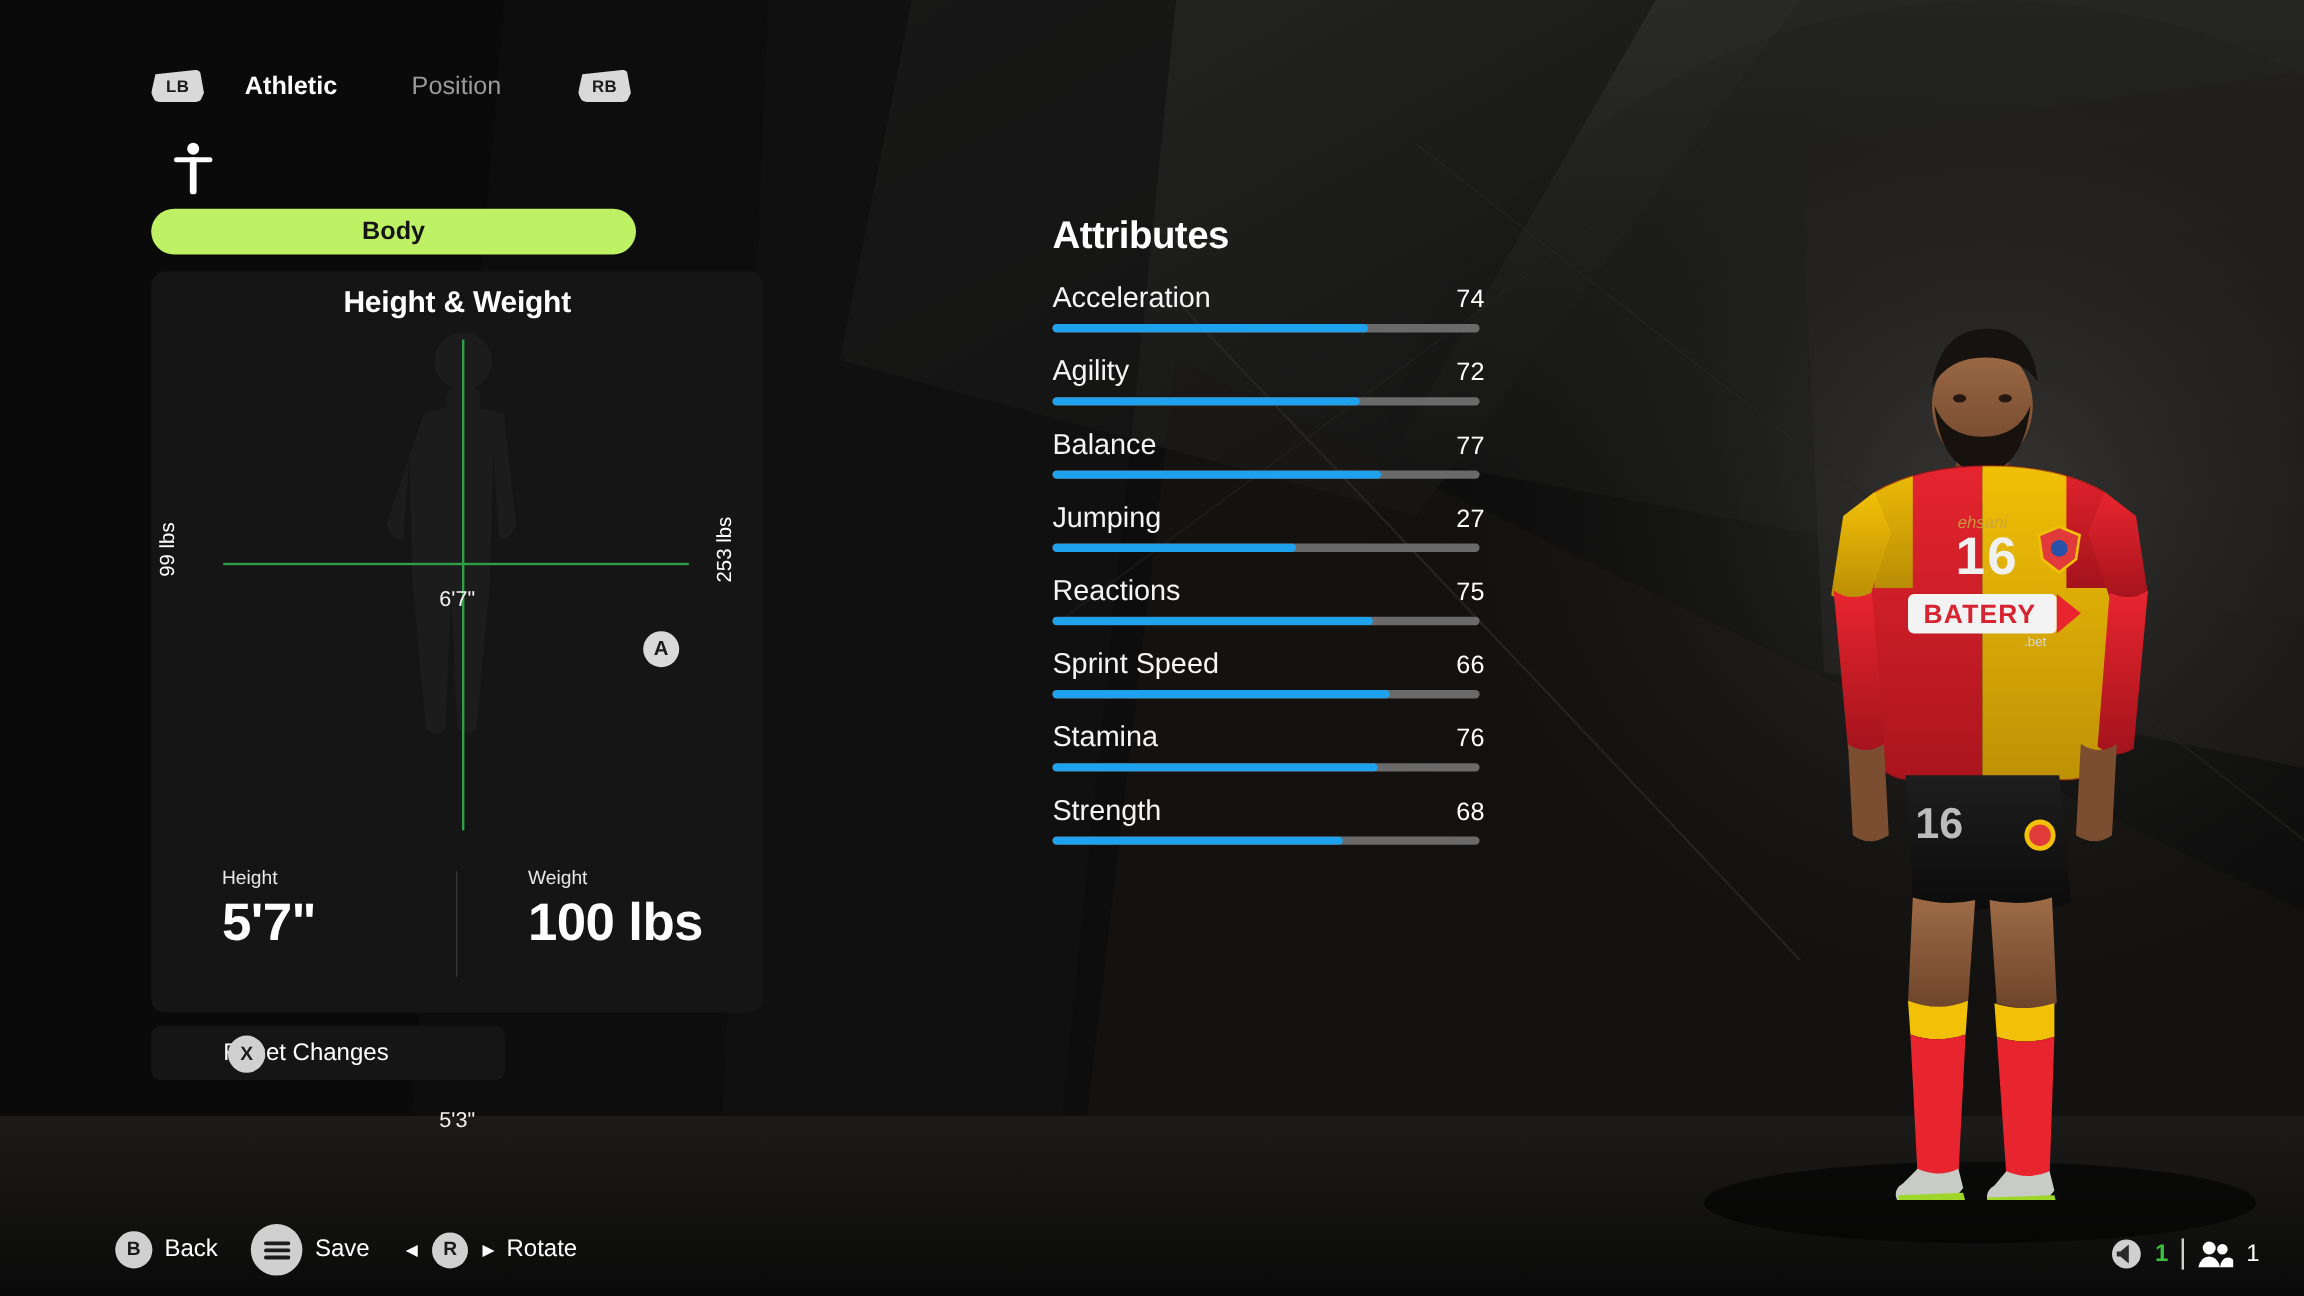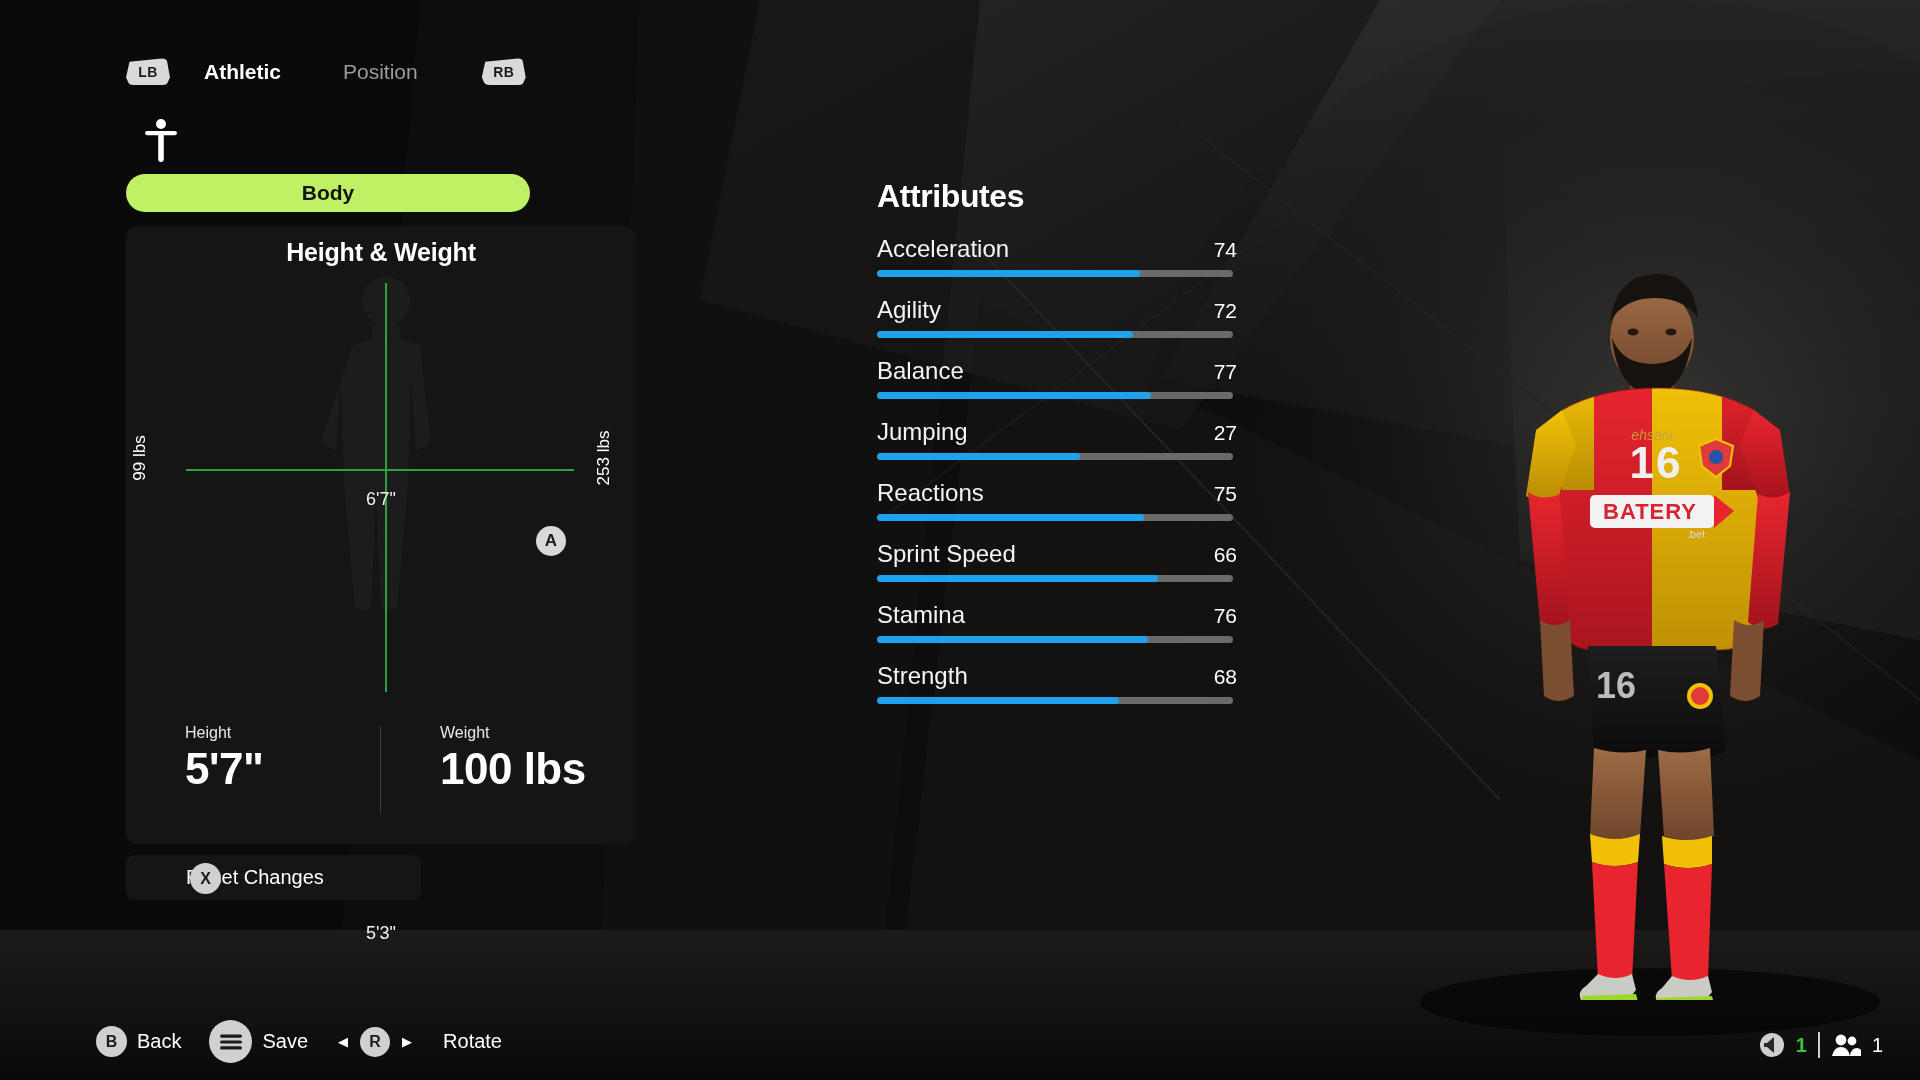--- a/index.html
+++ b/index.html
@@ -448,21 +448,21 @@
         <rect x="0" y="12.3" width="22" height="3.2" rx="1.6" fill="#1c1c1c"></rect>
       </svg>
     </div>
     <span class="bb-label">Save</span>
   </div>
 
   <div class="bb-item" id="bb-rotate">
     <span class="arrow-l">◀</span>
     <div class="btn-circle" style="margin:0 2px;">R</div>
     <span class="arrow-r">▶</span>
-    <span class="bb-label" style="margin-left:21px;">Rotate</span>
+    <span class="bb-label" style="margin-left:0;">Rotate</span>
   </div>
 </div>
 
 <div id="bottomright">
   <span>
     <svg width="26" height="26" viewBox="0 0 26 26" class="icon-svg">
       <circle cx="13" cy="13" r="12" fill="#cfcfcf"></circle>
       <path d="M15 5 L8 11 L5 11 L5 15 L8 15 L15 21 Z" fill="#2a2a2a"></path>
     </svg>
   </span>

